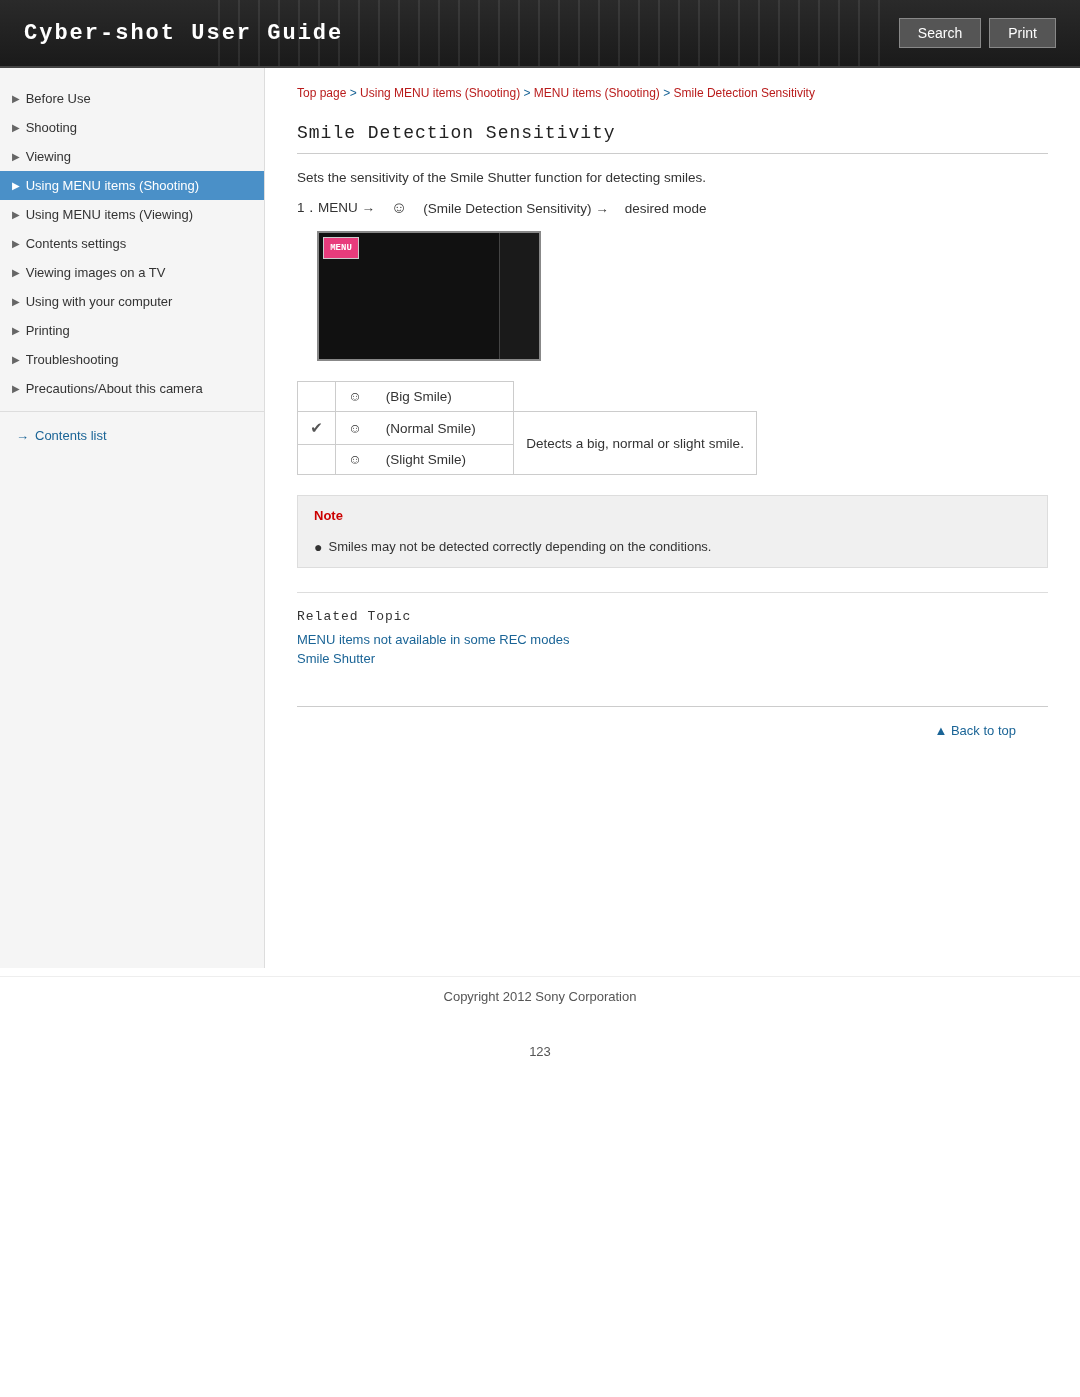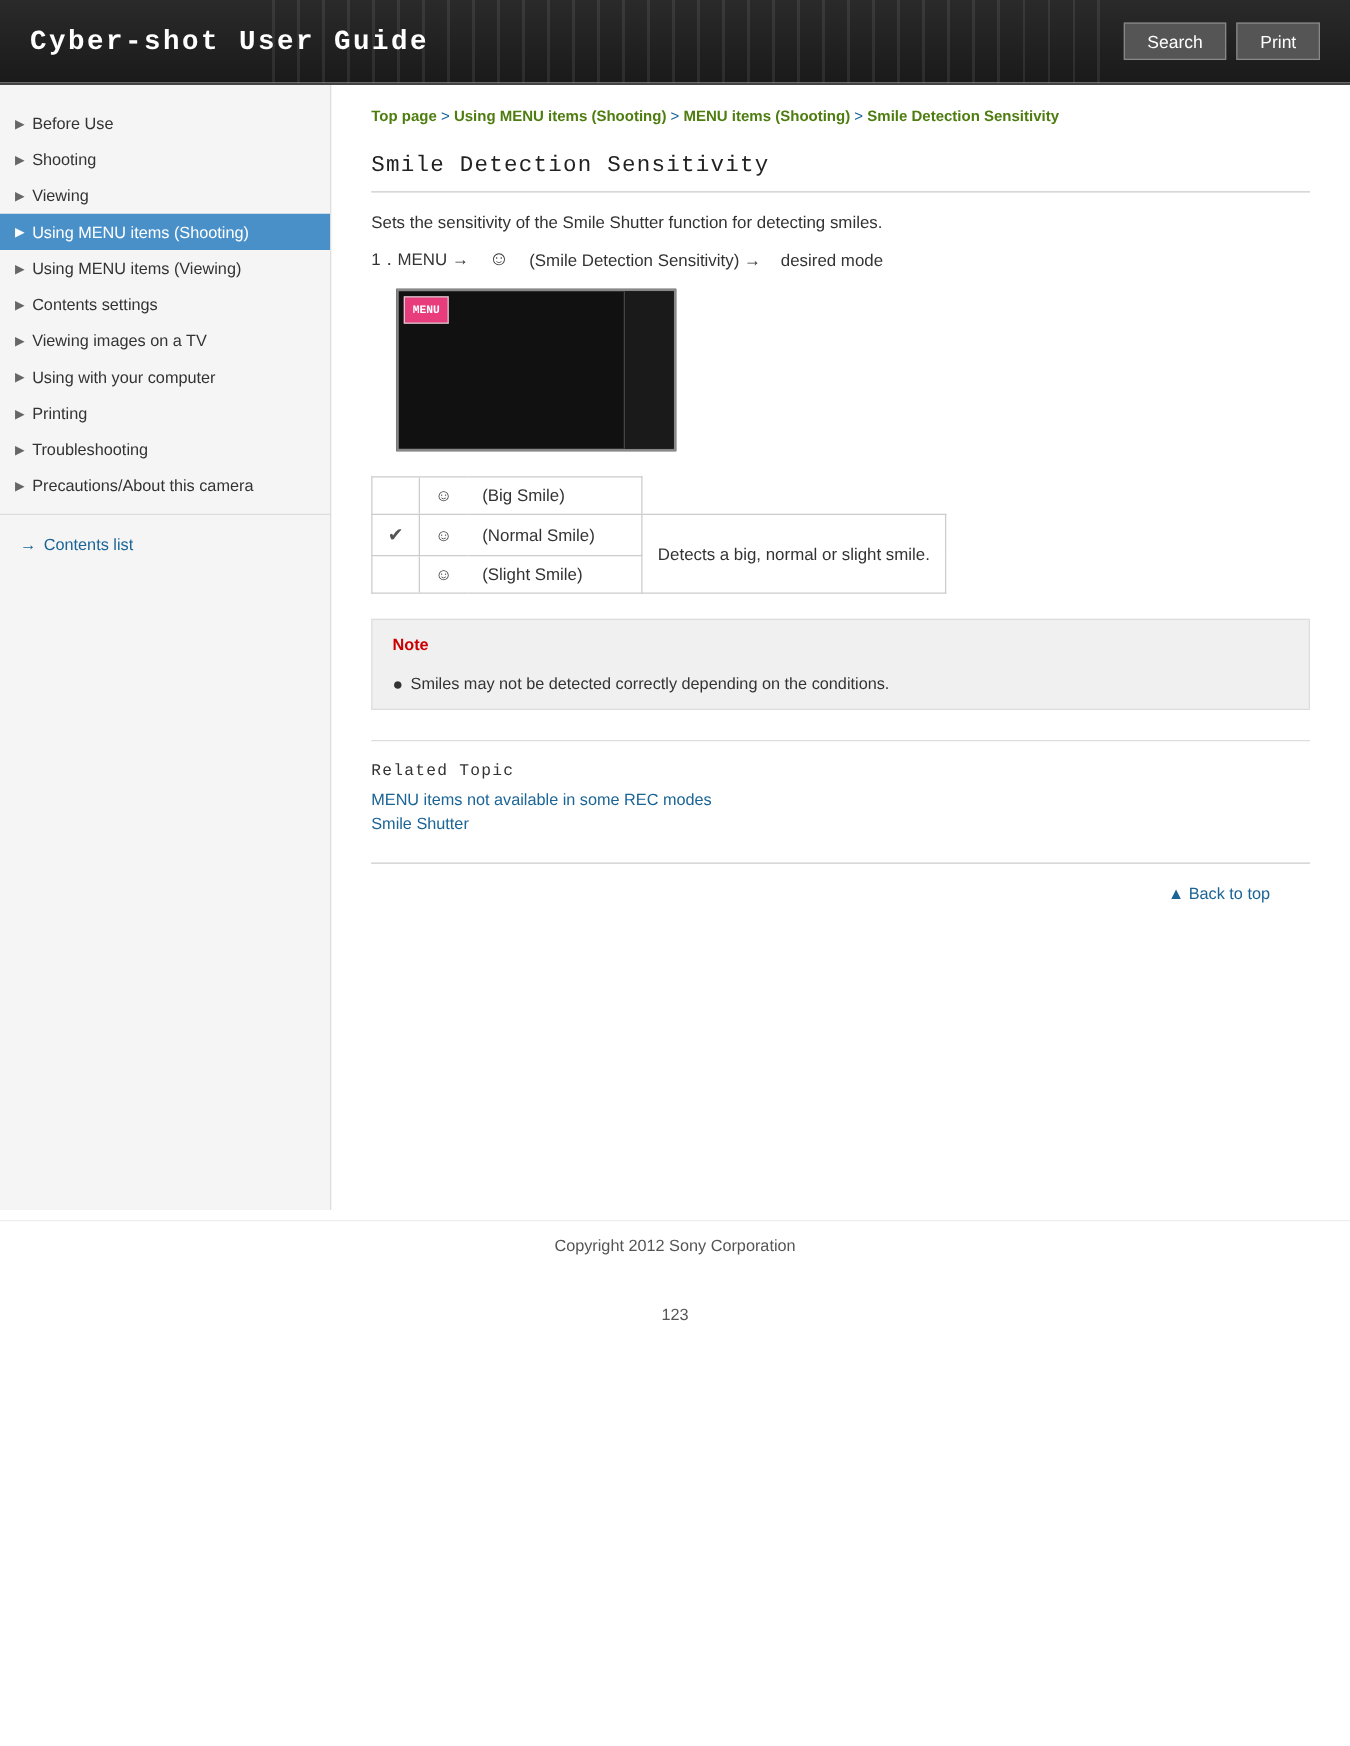--- a/index.html
+++ b/index.html
@@ -116,24 +116,23 @@
     }
 
     
     .breadcrumb {
       font-size: 12px;
       color: #1a6496;
       margin-bottom: 20px;
       line-height: 1.6;
     }
     .breadcrumb a {
-      color: #4d7c0f;
+      color: #b91c1c;
       text-decoration: none;
       cursor: pointer;
-      font-weight: bold;
     }
     .breadcrumb span { color: #1a6496; }
 
     
     .page-title {
       font-size: 18px;
       font-family: 'Courier New', monospace;
       font-weight: normal;
       letter-spacing: 1px;
       color: #222;
@@ -272,21 +271,21 @@
       margin-bottom: 4px;
       cursor: pointer;
     }
 
     
     .back-to-top-row {
       display: flex;
       justify-content: flex-end;
       padding: 16px 32px 8px 0;
       border-top: 1px solid #ccc;
-      margin-top: 24px;
+      margin-top: 40px;
     }
     .back-to-top {
       color: #1a6496;
       font-size: 13px;
       text-decoration: none;
       cursor: pointer;
       display: flex;
       align-items: center;
       gap: 4px;
     }

